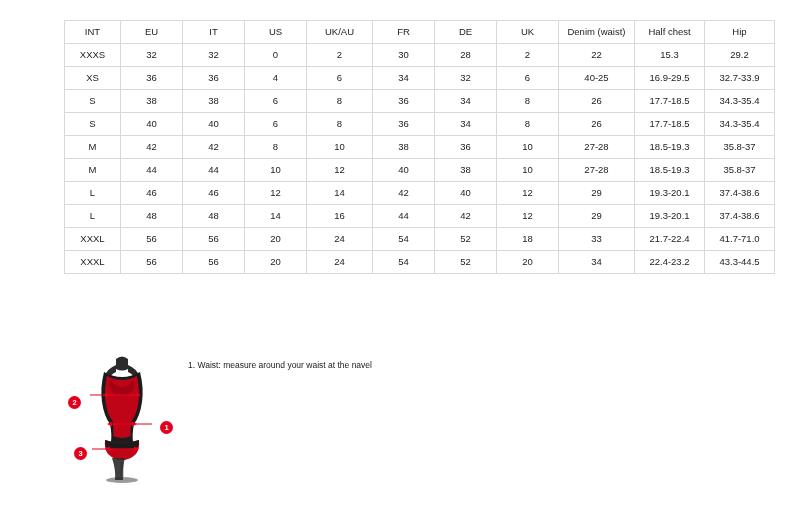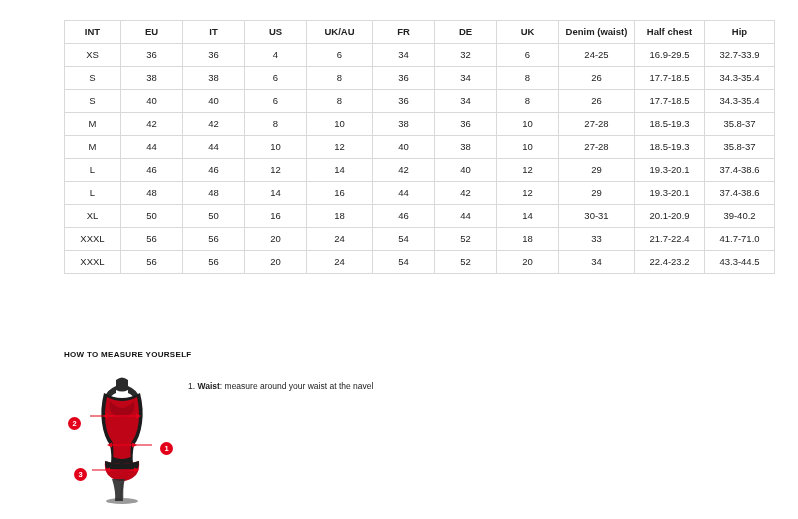--- a/index.html
+++ b/index.html
@@ -35,21 +35,21 @@
     line-height: 22px;
     font-size: 9.5px;
     font-weight: normal;
     text-align: center;
     color: #222;
     padding: 0 2px;
     white-space: nowrap;
     overflow: hidden;
   }
   table.size-table th {
-    font-weight: bold;
+    font-weight: normal;
   }
   
   col.c0 { width: 56px; }
   col.c1 { width: 62px; }
   col.c2 { width: 62px; }
   col.c3 { width: 62px; }
   col.c4 { width: 66px; }
   col.c5 { width: 62px; }
   col.c6 { width: 62px; }
   col.c7 { width: 62px; }
@@ -84,21 +84,21 @@
   .text-col {
     padding-top: 10px;
     flex: 1 1 auto;
   }
   .measure-line {
     font-size: 8.5px;
     color: #1a1a1a;
     margin-bottom: 14px;
     line-height: 1.2;
   }
-  .measure-line b { font-weight: bold; text-align: center; }
+  .measure-line b { font-weight: normal; text-align: center; }
 
   
   .figure {
     position: absolute;
     left: 22px;
     top: 4px;
     width: 72px;
     height: 130px;
   }
   .badge {
@@ -145,29 +145,42 @@
         <th>FR</th>
         <th>DE</th>
         <th>UK</th>
         <th>Denim (waist)</th>
         <th>Half chest</th>
         <th>Hip</th>
       </tr>
     </thead>
     <tbody>
       <tr>
+        <td>XXXS</td>
+        <td>32</td>
+        <td>32</td>
+        <td>0</td>
+        <td>2</td>
+        <td>30</td>
+        <td>28</td>
+        <td>2</td>
+        <td>22</td>
+        <td>15.3</td>
+        <td>29.2</td>
+      </tr>
+      <tr>
         <td>XS</td>
         <td>36</td>
         <td>36</td>
         <td>4</td>
         <td>6</td>
         <td>34</td>
         <td>32</td>
         <td>6</td>
-        <td>24-25</td>
+        <td>40-25</td>
         <td>16.9-29.5</td>
         <td>32.7-33.9</td>
       </tr>
       <tr>
         <td>S</td>
         <td>38</td>
         <td>38</td>
         <td>6</td>
         <td>8</td>
         <td>36</td>
@@ -236,33 +249,20 @@
         <td>14</td>
         <td>16</td>
         <td>44</td>
         <td>42</td>
         <td>12</td>
         <td>29</td>
         <td>19.3-20.1</td>
         <td>37.4-38.6</td>
       </tr>
       <tr>
-        <td>XL</td>
-        <td>50</td>
-        <td>50</td>
-        <td>16</td>
-        <td>18</td>
-        <td>46</td>
-        <td>44</td>
-        <td>14</td>
-        <td>30-31</td>
-        <td>20.1-20.9</td>
-        <td>39-40.2</td>
-      </tr>
-      <tr>
         <td>XXXL</td>
         <td>56</td>
         <td>56</td>
         <td>20</td>
         <td>24</td>
         <td>54</td>
         <td>52</td>
         <td>18</td>
         <td>33</td>
         <td>21.7-22.4</td>
@@ -279,21 +279,20 @@
         <td>20</td>
         <td>34</td>
         <td>22.4-23.2</td>
         <td>43.3-44.5</td>
       </tr>
     </tbody>
   </table>
 </div>
 
 <div class="measure-section">
-  <div class="measure-title">HOW TO MEASURE YOURSELF</div>
 
   <div class="measure-body">
 
     <div class="figure-col">
       <svg class="figure" viewBox="0 0 72 130">
 
         <ellipse cx="36" cy="126" rx="16" ry="3" fill="#9a9a9a"></ellipse>
         <rect x="34.5" y="108" width="3" height="18" fill="#9a9a9a"></rect>
 
         <path d="M30 5 q6 -5 12 0 l0 6 q8 3 12 12 l-3 4 q-4 -7 -9 -9 l0 -3 q-6 3 -12 0 l0 3 q-5 2 -9 9 l-3 -4 q4 -9 12 -12 z" fill="#2b2b2b"></path>

